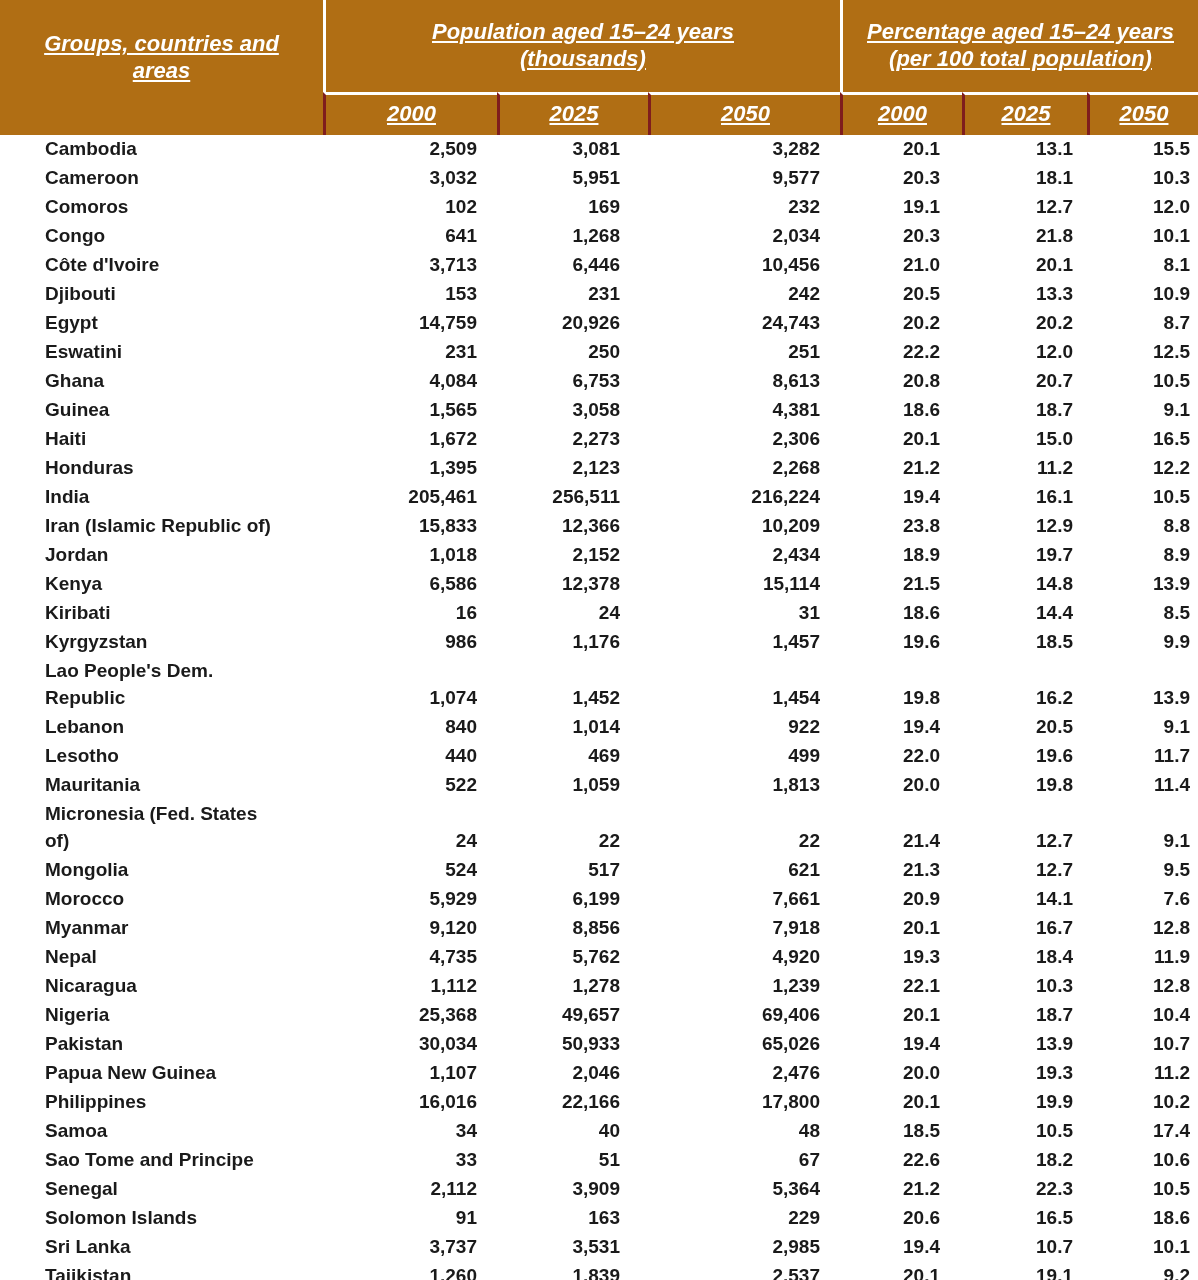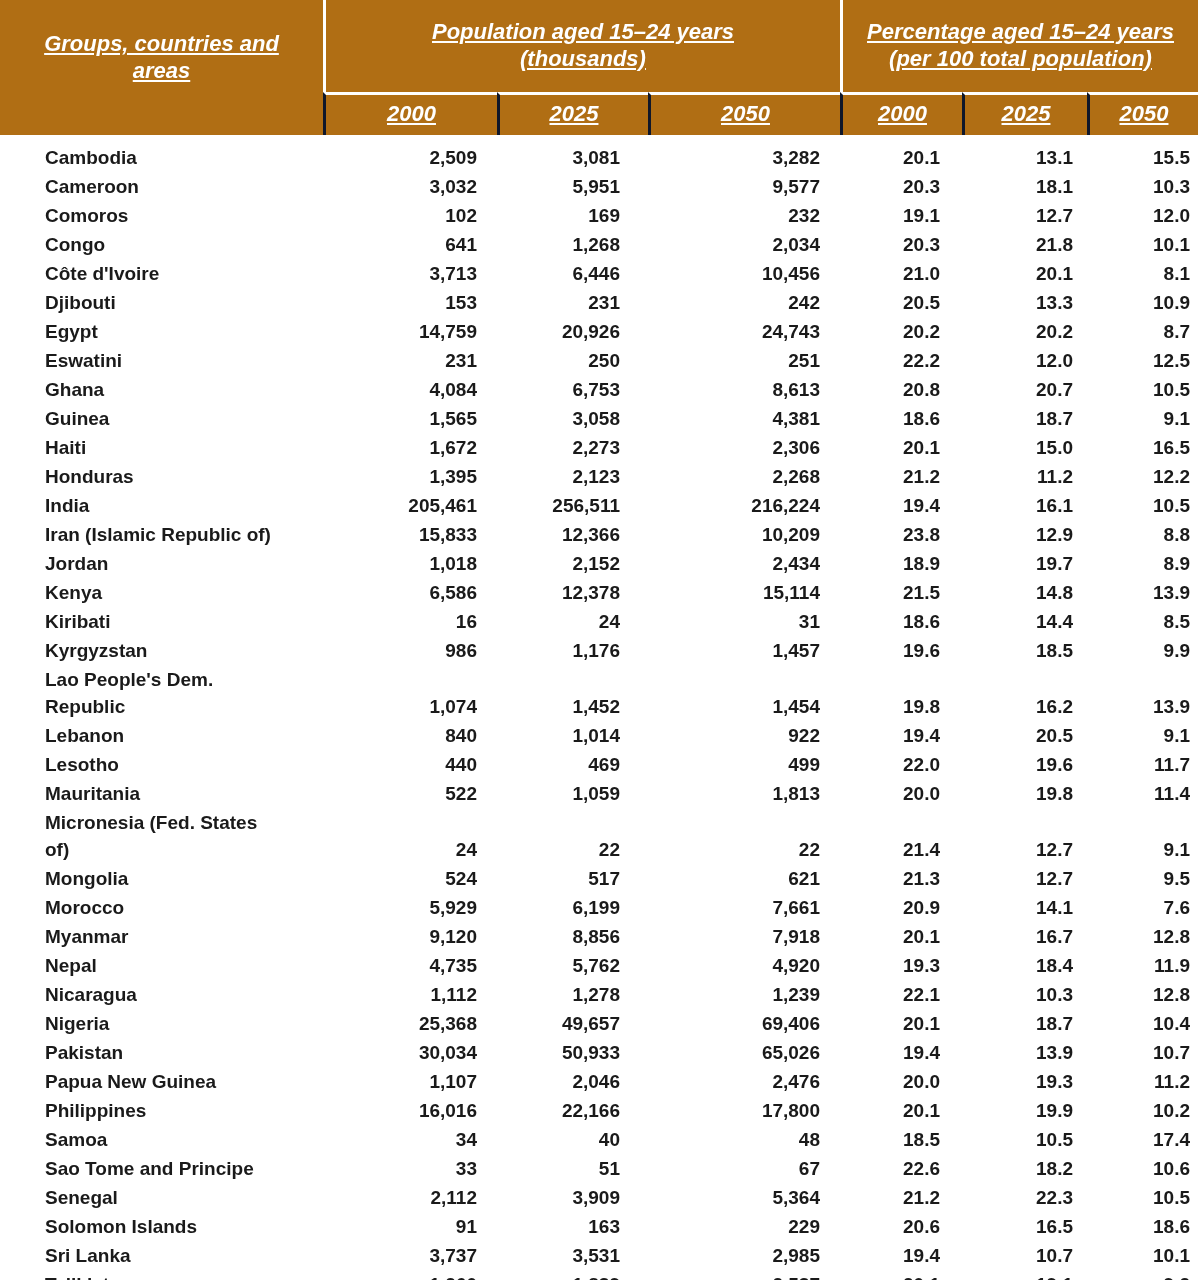--- a/index.html
+++ b/index.html
@@ -38,34 +38,34 @@
     font-size:22px;
     line-height:27px;
     vertical-align:middle;
     border-left:3px solid #fff;
     padding-bottom:4px;
   }
   th.year-head{
     height:43px;
     font-size:22px;
     vertical-align:middle;
-    border-left:3px solid #0f172a;
+    border-left:3px solid #7f1d1d;
     border-top:3px solid #fff;
     padding-bottom:4px;
   }
   tbody td{
     font-size:19px;
     font-weight:bold;
     line-height:27px;
     color:var(--text);
     vertical-align:bottom;
     box-sizing:border-box;
     overflow:visible;
   }
-  tbody tr:first-child td{padding-top:9px;}
+  tbody tr:first-child td{padding-top:0;}
   td.name-cell{
     text-align:left;
     padding-left:45px;
     white-space:pre-line;
   }
   td.num-cell{text-align:right;white-space:nowrap;}
   td.col-pop1{padding-right:20px;}
   td.col-pop2{padding-right:28px;}
   td.col-pop3{padding-right:20px;}
   td.col-pct1{padding-right:22px;}

